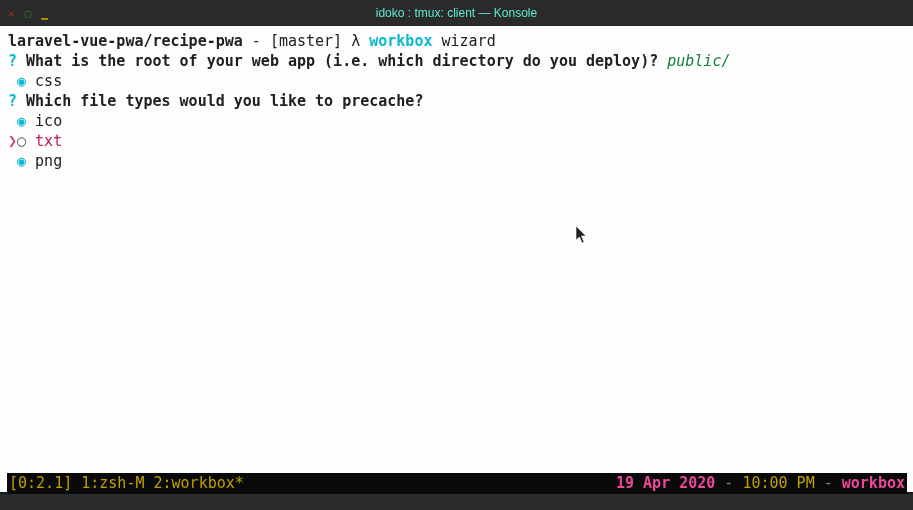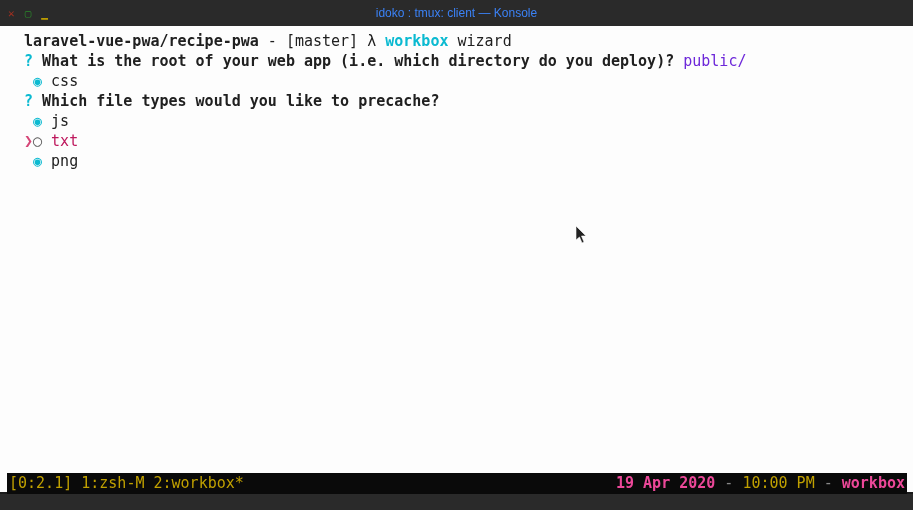--- a/index.html
+++ b/index.html
@@ -35,38 +35,38 @@
       cursor: default;
     }
     .win-close { color: #a03020; }
     .win-max { color: #2a8a2a; }
     .win-min { color: #c0a000; }
     .title-text {
       position: absolute;
       left: 0;
       right: 0;
       text-align: center;
-      color: #3b82f6;
+      color: #5eead4;
       font-size: 12px;
       font-family: sans-serif;
       pointer-events: none;
     }
     .terminal {
       background: #fdfdfd;
       color: #202020;
-      padding: 6px 24px;
+      padding: 6px 8px;
       height: 466px;
       line-height: 1.33;
       position: relative;
     }
     .line {
       white-space: pre;
     }
     .cyan { color: #0bbad1; }
-    .magenta { color: #6d28d9; }
+    .magenta { color: #15803d; font-style: italic; }
     .bold { font-weight: bold; }
     .radio-sel {
       color: #0bbad1;
       display: inline-block;
       width: 1ch;
     }
     .radio-unsel {
       color: #606060;
       display: inline-block;
       width: 1ch;
@@ -129,22 +129,22 @@
 
 <div class="terminal">
   <div class="line"><span class="bold">laravel-vue-pwa/recipe-pwa</span> - <span>[master]</span> <span>λ</span> <span class="cyan bold">workbox</span> <span>wizard</span></div>
 
   <div class="line"><span class="cyan bold">?</span> <span class="bold">What is the root of your web app (i.e. which directory do you deploy)?</span> <span class="magenta">public/</span></div>
 
   <div class="line"> <span class="radio-sel">◉</span> <span>css</span></div>
 
   <div class="line"><span class="cyan bold">?</span> <span class="bold">Which file types would you like to precache?</span></div>
 
+  <div class="line"> <span class="radio-sel">◉</span> <span>ico</span></div>
 
-  <div class="line"> <span class="radio-sel">◉</span> <span>js</span></div>
 
 
   <div class="line cursor-row"><span class="chevron bold">❯</span><span class="radio-unsel">◯</span> <span class="label">txt</span></div>
 
 
   <div class="line"> <span class="radio-sel">◉</span> <span>png</span></div>
 
   <svg class="mouse-cursor" width="12" height="18" viewBox="0 0 12 18">
     <path d="M0,0 L0,14 L3.5,11 L6,17 L8,16 L5.5,10 L10,10 Z" fill="#222" stroke="#fff" stroke-width="0.6"></path>
   </svg>

